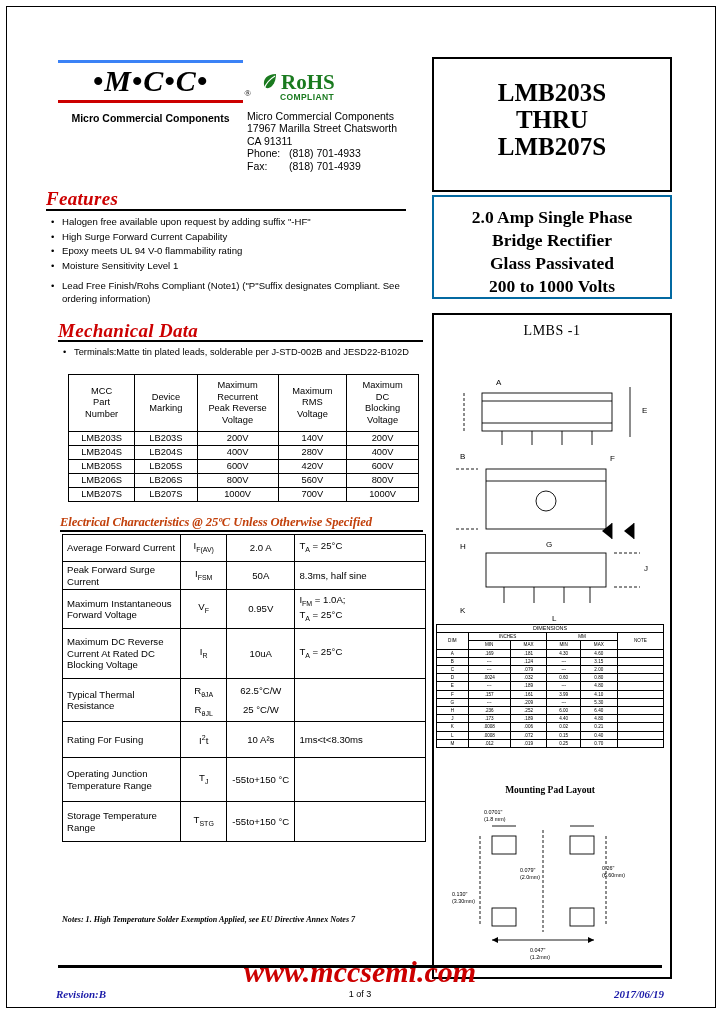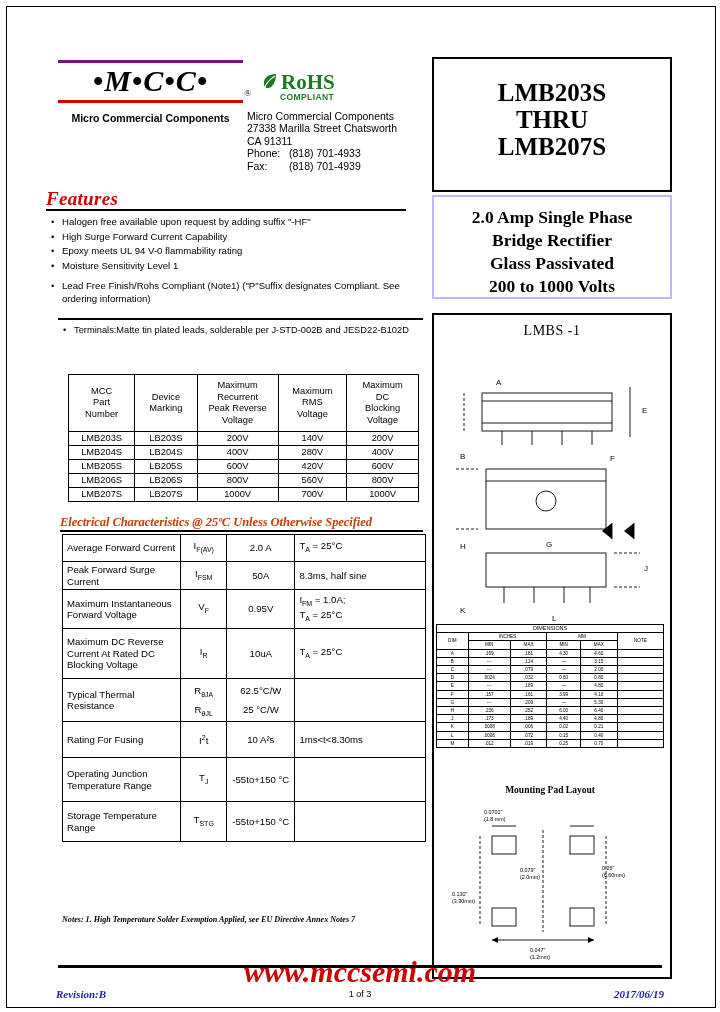--- a/index.html
+++ b/index.html
@@ -13,41 +13,41 @@
   .page{position:absolute;inset:0;}
   .frame{position:absolute;left:6px;top:6px;width:708px;height:1000px;border:1px solid #000;}
 
   
   .logo-box{position:absolute;left:58px;top:60px;width:185px;}
   .mcc-logo{
     font-family:"Liberation Serif", serif;
     font-weight:bold;font-style:italic;
     font-size:30px;letter-spacing:1px;color:#000;
     text-align:center;
-    border-top:3px solid #701a75;border-bottom:3px solid #cc0000;
+    border-top:3px solid #3b82f6;border-bottom:3px solid #cc0000;
     padding:1px 0 2px 0;
     position:relative;
   }
   .mcc-logo .reg{font-size:9px;position:absolute;right:-9px;bottom:2px;font-style:normal;font-weight:normal;}
   .mcc-sub{font-size:10.5px;font-weight:bold;text-align:center;margin-top:9px;}
 
   .rohs{position:absolute;left:263px;top:70px;width:110px;}
   .rohs-main{font-family:"Liberation Serif", serif;font-weight:bold;font-size:21px;color:#1a7a1f;letter-spacing:0px;}
   .rohs-sub{font-size:8.5px;font-weight:bold;color:#1a7a1f;letter-spacing:.4px;margin-top:-3px;margin-left:17px;}
   .leaf{position:absolute;left:-1px;top:3px;width:16px;height:17px;}
 
   .addr{position:absolute;left:247px;top:110px;font-size:10.5px;line-height:12.4px;}
   .addr .lbl{display:inline-block;width:42px;}
 
   .title-box{position:absolute;left:432px;top:57px;width:236px;height:131px;border:2px solid #000;}
   .title-box .t{
     font-family:"Liberation Serif", serif;
     font-weight:bold;font-size:25px;text-align:center;line-height:27px;margin-top:20px;
   }
-  .desc-box{position:absolute;left:432px;top:195px;width:236px;height:100px;border:2px solid #c4b5fd;}
+  .desc-box{position:absolute;left:432px;top:195px;width:236px;height:100px;border:2px solid #0369a1;}
   .desc-box .d{
     font-family:"Liberation Serif", serif;
     font-weight:bold;font-size:17.5px;text-align:center;line-height:23px;margin-top:9px;
   }
 
   
   .sec-title{
     font-family:"Liberation Serif", serif;
     font-weight:bold;font-style:italic;font-size:19px;color:#cc0000;
     letter-spacing:.3px;
@@ -136,21 +136,21 @@
           <path d="M2 16 C4 10 8 6 13 3" stroke="#ffffff" stroke-width="1.1" fill="none"></path>
         </svg>
       </span>
       <div class="rohs-main">RoHS</div>
     </div>
     <div class="rohs-sub">COMPLIANT</div>
   </div>
 
   <div class="addr">
     <div>Micro Commercial Components</div>
-    <div>27338 Marilla Street Chatsworth</div>
+    <div>17967 Marilla Street Chatsworth</div>
     <div>CA 91311</div>
     <div><span class="lbl">Phone:</span><span>(818) 701-4933</span></div>
     <div><span class="lbl">Fax:</span><span>(818) 701-4939</span></div>
   </div>
 
   <div class="title-box">
     <div class="t">
       <div>LMB203S</div>
       <div>THRU</div>
       <div>LMB207S</div>
@@ -172,20 +172,21 @@
     <ul>
       <li>Halogen free available upon request by adding suffix "-HF"</li>
       <li>High Surge Forward Current Capability</li>
       <li>Epoxy meets UL 94 V-0 flammability rating</li>
       <li>Moisture Sensitivity Level 1</li>
       <li class="wide" style="margin-top:8px;">Lead Free Finish/Rohs Compliant (Note1) ("P"Suffix designates Compliant.  See ordering information)</li>
     </ul>
   </div>
 
   <div class="mech">
+    <div class="sec-title">Mechanical Data</div>
     <div class="underline"></div>
     <div class="bullet">Terminals:Matte tin plated leads, solderable per J-STD-002B and JESD22-B102D</div>
   </div>
 
   <table class="mtab">
     <thead>
       <tr>
         <td style="width:66px;">MCC<br>Part<br>Number</td>
         <td style="width:62px;">Device<br>Marking</td>
         <td style="width:83px;">Maximum<br>Recurrent<br>Peak Reverse<br>Voltage</td>

